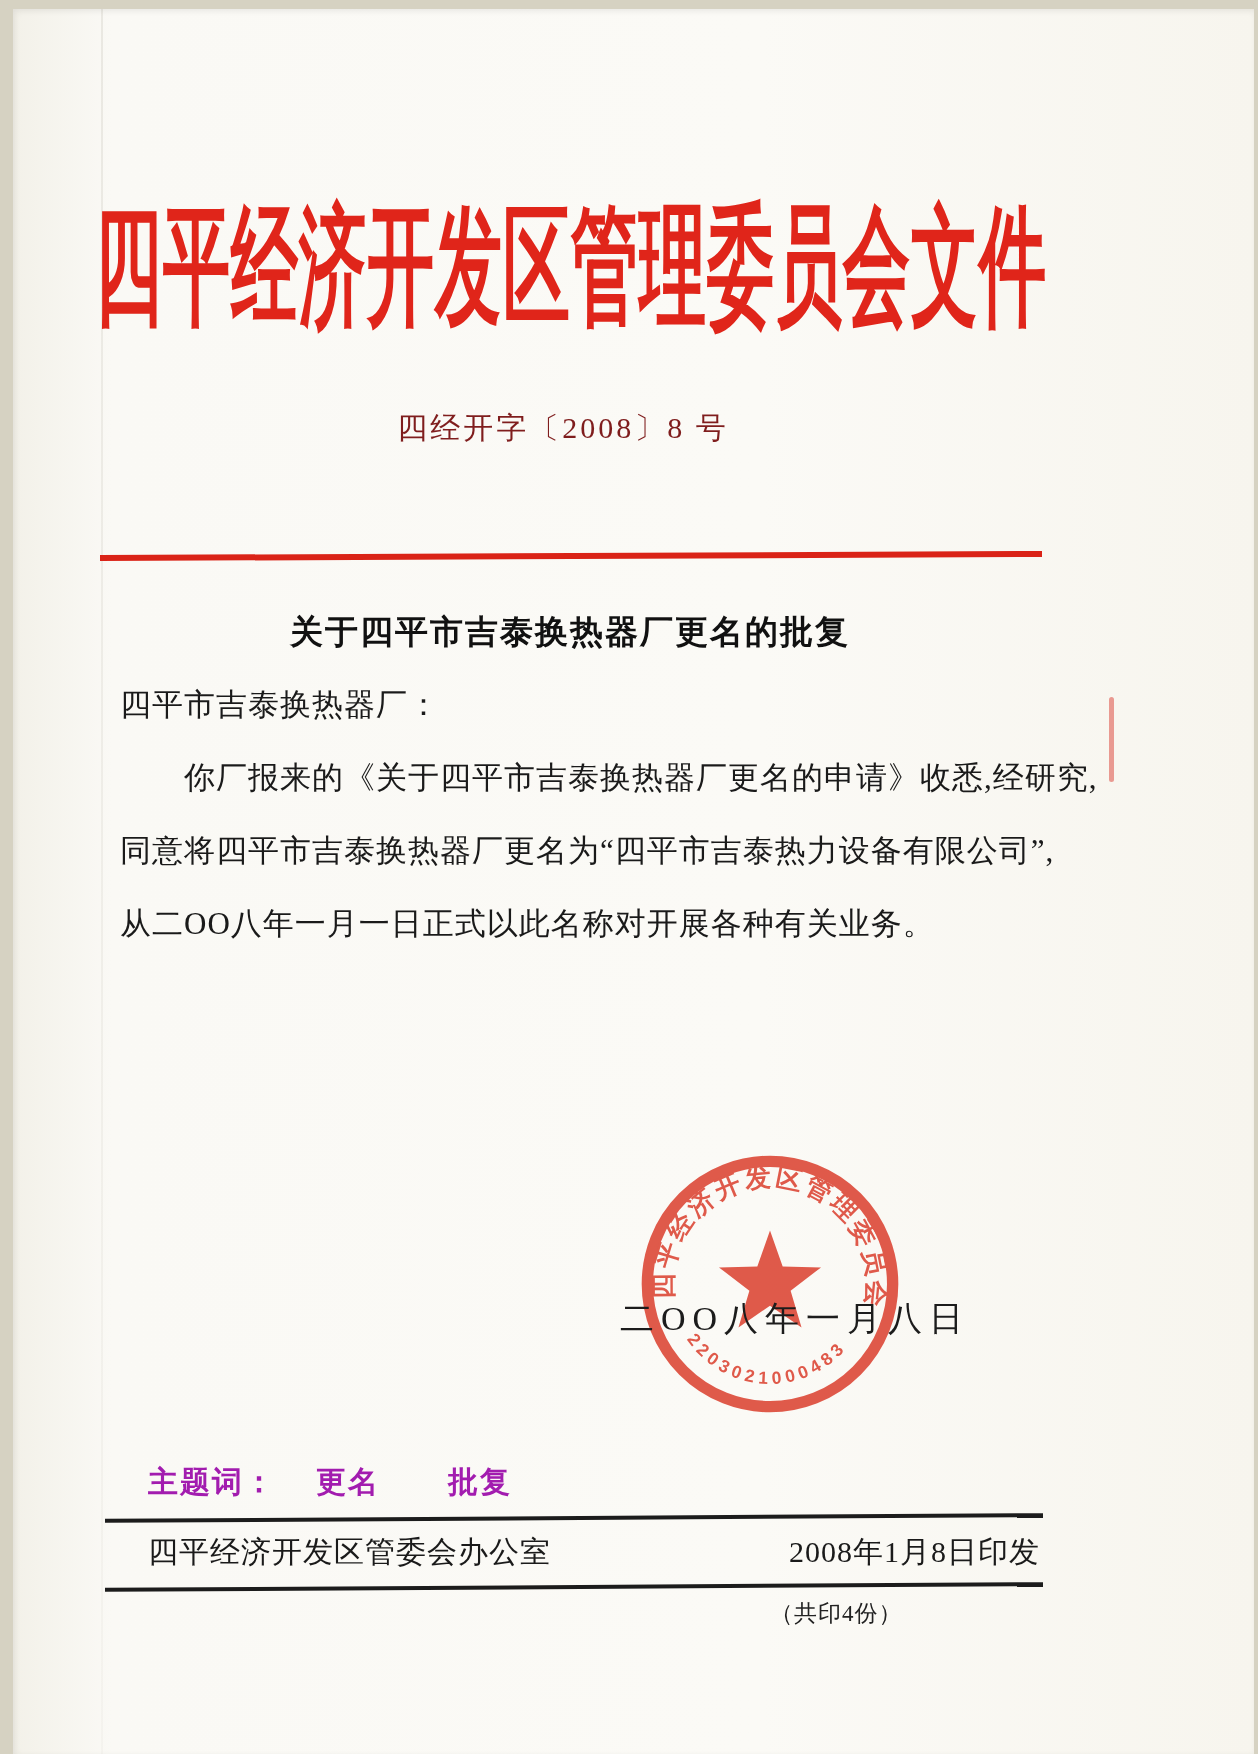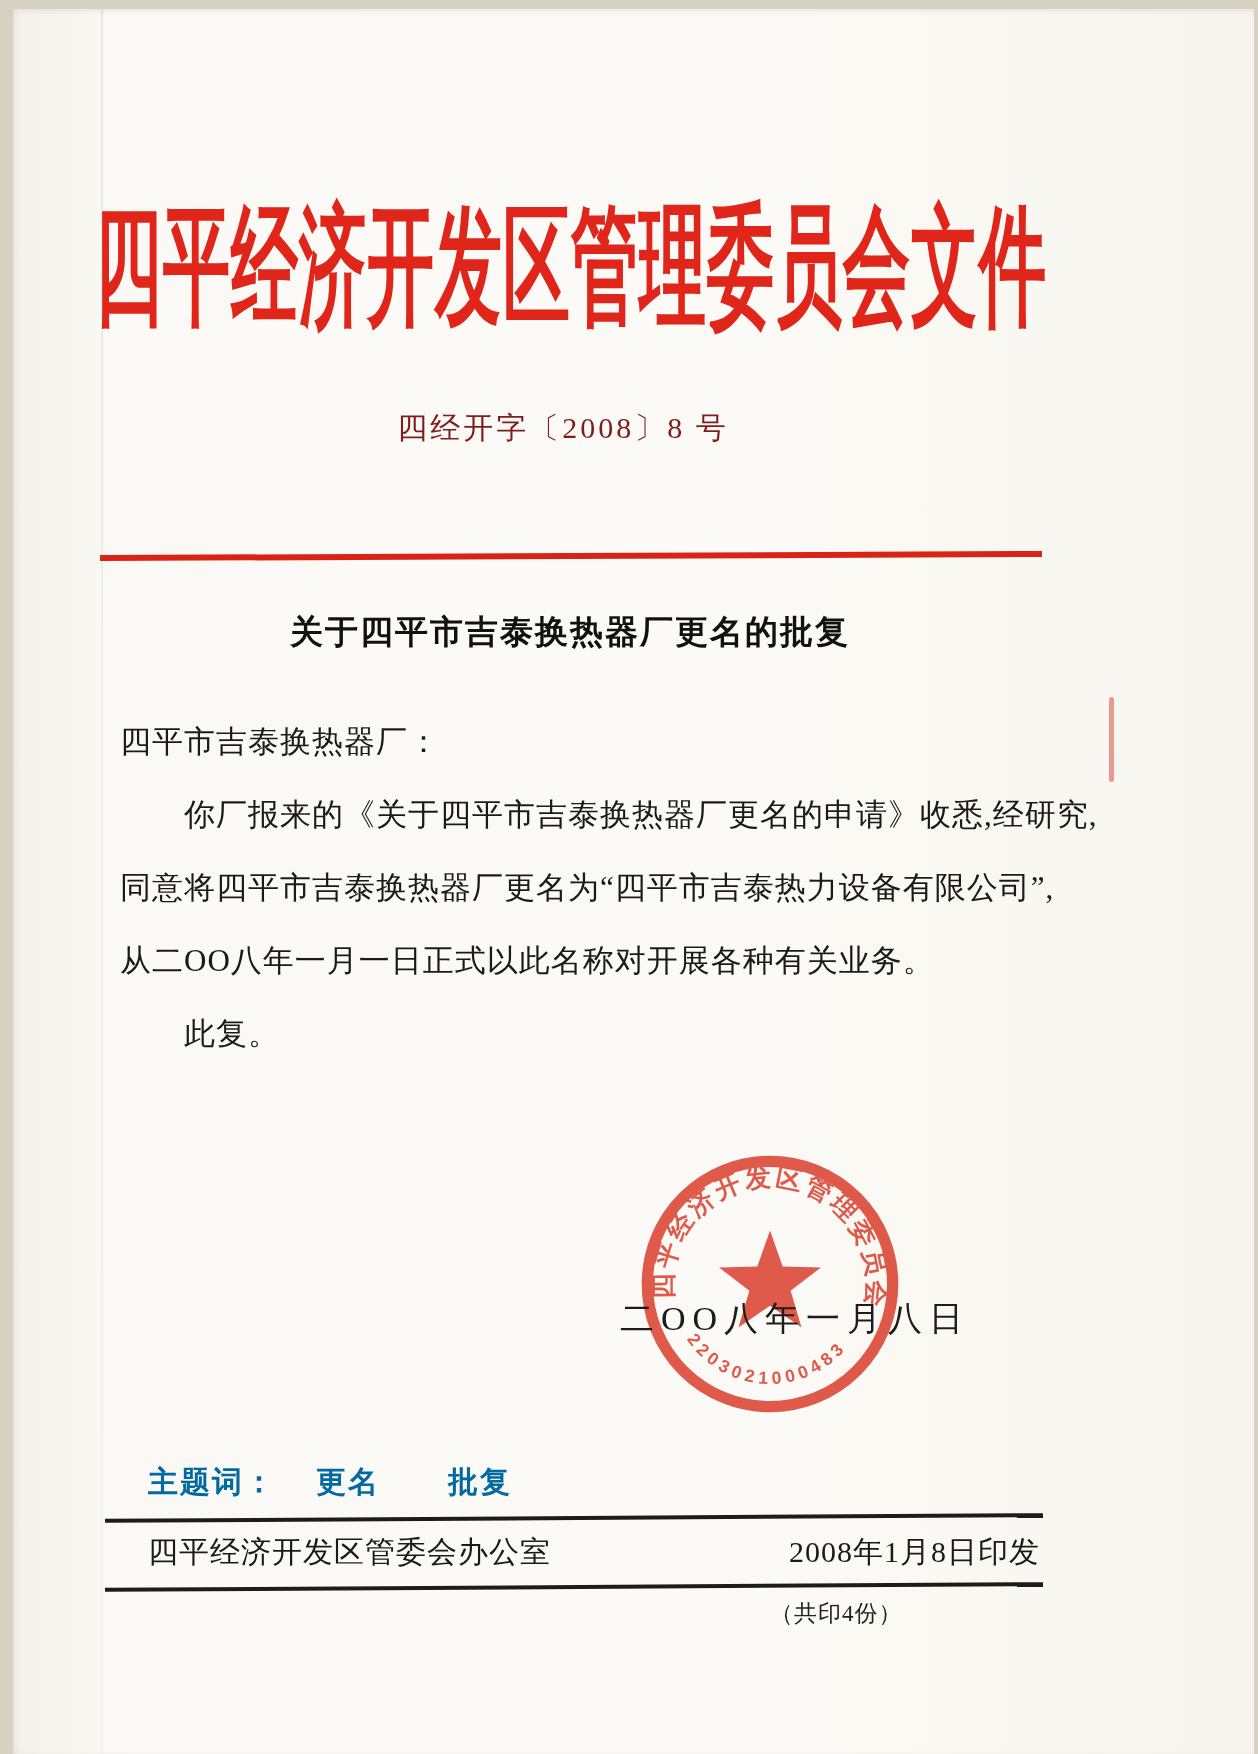--- a/index.html
+++ b/index.html
@@ -40,38 +40,38 @@
     position:absolute;left:100px;top:553px;width:942px;height:6px;
     background:#da2317;transform:rotate(-0.25deg);
   }
   .doc-title{
     position:absolute;left:95px;top:610px;width:950px;
     text-align:center;
     font-family:Liberation Sans, sans-serif;
     font-weight:bold;font-size:33px;letter-spacing:2px;color:#111;
   }
   .body-text{
-    position:absolute;left:120px;top:705px;width:928px;
+    position:absolute;left:120px;top:668px;width:928px;
     font-size:31px;color:#1a1a1a;line-height:73px;
   }
   .body-line{white-space:nowrap;letter-spacing:1px;}
   .indent{padding-left:64px;}
   .seal-wrap{
     position:absolute;left:636px;top:1150px;width:268px;height:268px;
     opacity:0.88;
   }
   .doc-date{
     position:absolute;left:510px;top:1296px;width:460px;
     text-align:right;font-size:34px;letter-spacing:7px;color:#1c1c1c;
     z-index:3;white-space:nowrap;
   }
   .subject-row{
     position:absolute;left:148px;top:1462px;width:900px;
     font-family:Liberation Sans, sans-serif;
-    font-weight:bold;font-size:30px;color:#0369a1;letter-spacing:2px;
+    font-weight:bold;font-size:30px;color:#a21caf;letter-spacing:2px;
   }
   .subject-term1{margin-left:40px;}
   .subject-term2{margin-left:68px;}
   .footer-rule{
     position:absolute;left:105px;height:4px;width:938px;background:#1c1c1c;
     transform:rotate(-0.35deg);
   }
   .rule-top{top:1516px;}
   .rule-bottom{top:1585px;}
   .issuer-row{
@@ -98,21 +98,20 @@
 
 <div class="red-rule"></div>
 
 <div class="doc-title">关于四平市吉泰换热器厂更名的批复</div>
 
 <div class="body-text">
   <div class="body-line">四平市吉泰换热器厂：</div>
   <div class="body-line indent">你厂报来的《关于四平市吉泰换热器厂更名的申请》收悉,经研究,</div>
   <div class="body-line">同意将四平市吉泰换热器厂更名为“四平市吉泰热力设备有限公司”,</div>
   <div class="body-line">从二OO八年一月一日正式以此名称对开展各种有关业务。</div>
-  <div class="body-line indent">此复。</div>
 </div>
 
 <div class="seal-wrap">
   <svg width="268" height="268" viewBox="0 0 260 260">
     <defs>
       <path id="sealTopArc" d="M 36.4 146.5 A 95 95 0 1 1 223.6 146.5" fill="none"></path>
       <path id="sealBottomArc" d="M 46 178.5 A 97 97 0 0 0 214 178.5" fill="none"></path>
     </defs>
     <circle cx="130" cy="130" r="119" fill="none" stroke="#dc4433" stroke-width="11"></circle>
     <polygon points="130,78 142.3,113 179.5,113.9 150,136.5 160.6,172.1 130,151 99.4,172.1 110,136.5 80.5,113.9 117.7,113" fill="#dc4433"></polygon>

